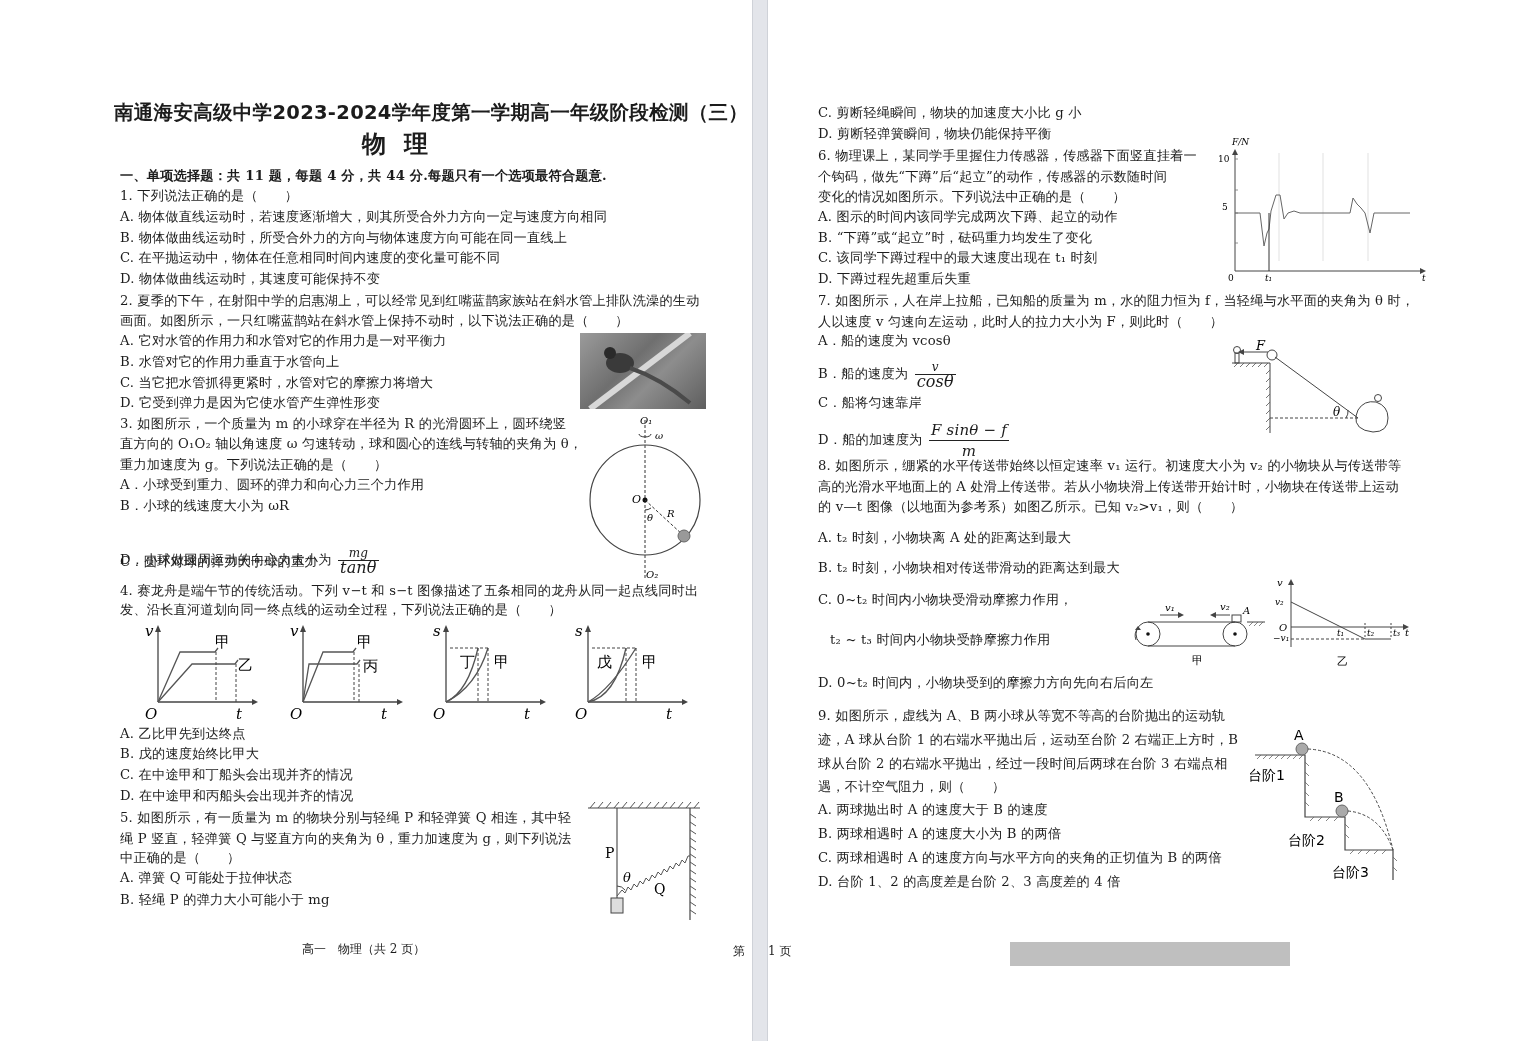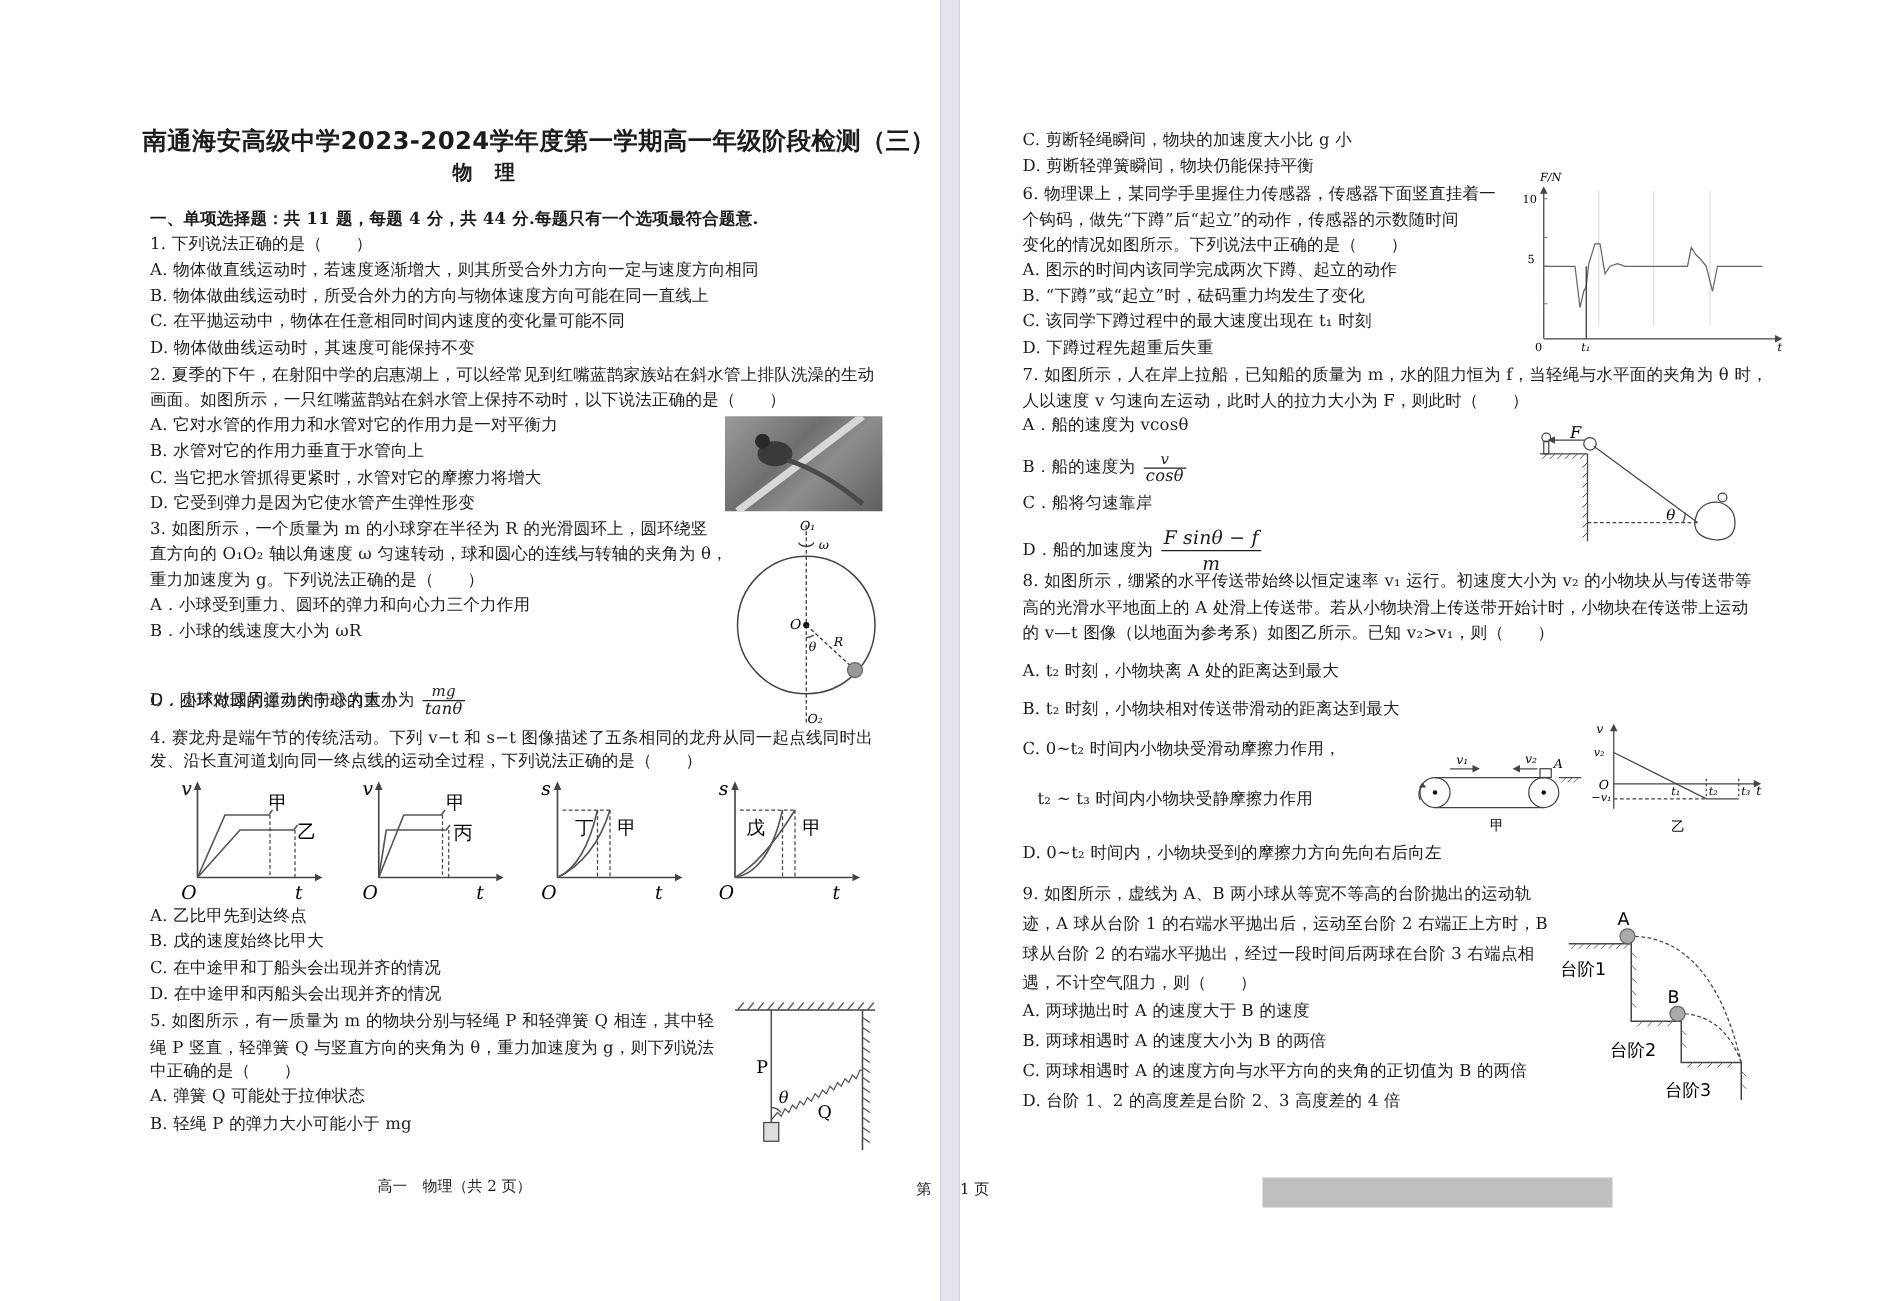--- a/index.html
+++ b/index.html
@@ -4,29 +4,29 @@
 <style>
   * { box-sizing: border-box; margin: 0; padding: 0; }
   html, body { width: 1522px; height: 1041px; overflow: hidden; background: #ffffff; }
   body { position: relative; font-family: "DejaVu Serif", "Liberation Serif", serif; color: #1c1c1c; }
   .page { position: absolute; top: 0; height: 1041px; background: #ffffff; }
   #page-left { left: 0; width: 620px; }
   #page-right { left: 768px; width: 754px; }
   #divider { position: absolute; left: 752px; top: 0; width: 16px; height: 1041px; background: #e3e5ea; border-left: 1px solid #cfd2d8; border-right: 1px solid #cfd2d8; }
   .line { position: absolute; font-size: 13.2px; line-height: 20px; white-space: nowrap; letter-spacing: 0.2px; }
   .exam-title { position: absolute; left: 114px; top: 99px; font-size: 19.5px; font-weight: bold; font-family: "DejaVu Sans", "Liberation Sans", sans-serif; letter-spacing: 0.3px; white-space: nowrap; }
-  .subject-title { position: absolute; left: 362px; top: 128px; font-size: 16px; font-weight: bold; font-family: "DejaVu Sans", "Liberation Sans", sans-serif; letter-spacing: 18px; white-space: nowrap; }
+  .subject-title { position: absolute; left: 362px; top: 128px; font-size: 24px; font-weight: bold; font-family: "DejaVu Sans", "Liberation Sans", sans-serif; letter-spacing: 18px; white-space: nowrap; }
   .section-title { font-weight: bold; }
   .footer-text { position: absolute; font-size: 12px; white-space: nowrap; }
   .gray-bar { position: absolute; left: 1010px; top: 942px; width: 280px; height: 24px; background: #bfbfbf; }
   .figure { position: absolute; text-align: right; }
   .figure svg { display: block; }
   .frac { display: inline-block; vertical-align: middle; text-align: center; font-style: italic; line-height: 14px; margin-left: 2px; }
   .frac .num { display: block; border-bottom: 1px solid #222; padding: 0 2px; font-size: 12px; }
-  .frac .den { display: block; font-size: 13px; padding: 0 2px; }
+  .frac .den { display: block; font-size: 16px; padding: 0 2px; }
   .frac.big .num, .frac.big .den { font-size: 15px; line-height: 20px; }
   .bird-photo { position: absolute; left: 580px; top: 333px; width: 126px; height: 76px; background: linear-gradient(135deg, #9b9b9b 0%, #6f6f6f 40%, #8d8d8d 60%, #5e5e5e 100%); }
   .lbl { font-family: "DejaVu Sans", "Liberation Sans", sans-serif; }
 </style>
 </head>
 <body>
 
 <div id="page-left" class="page">
   <div class="exam-title">南通海安高级中学2023-2024学年度第一学期高一年级阶段检测（三）</div>
   <div class="subject-title">物理</div>

